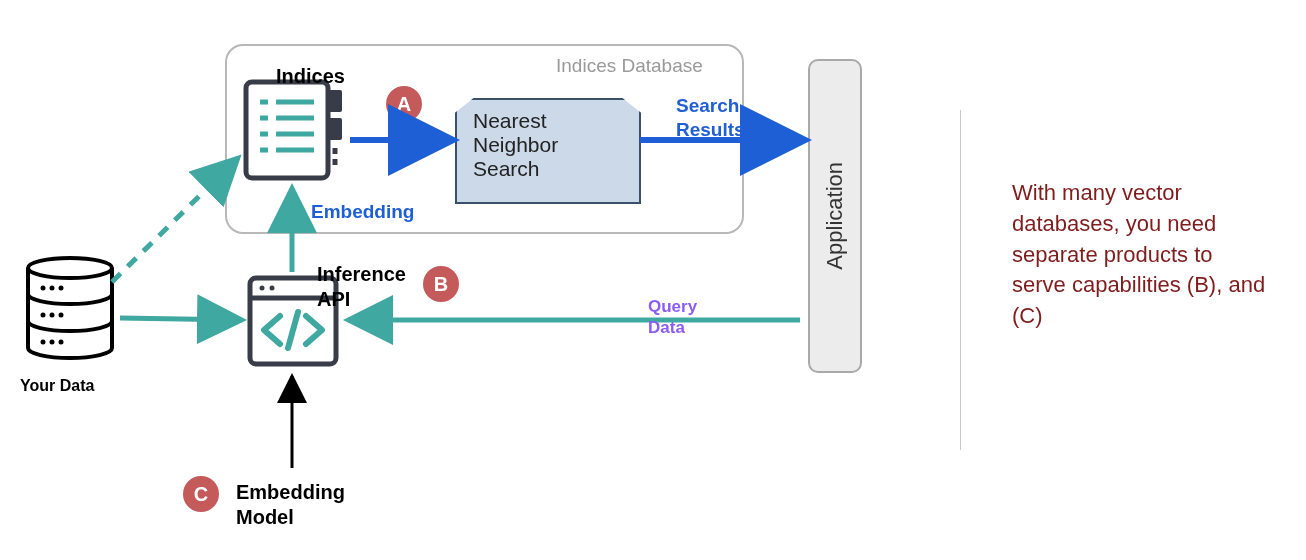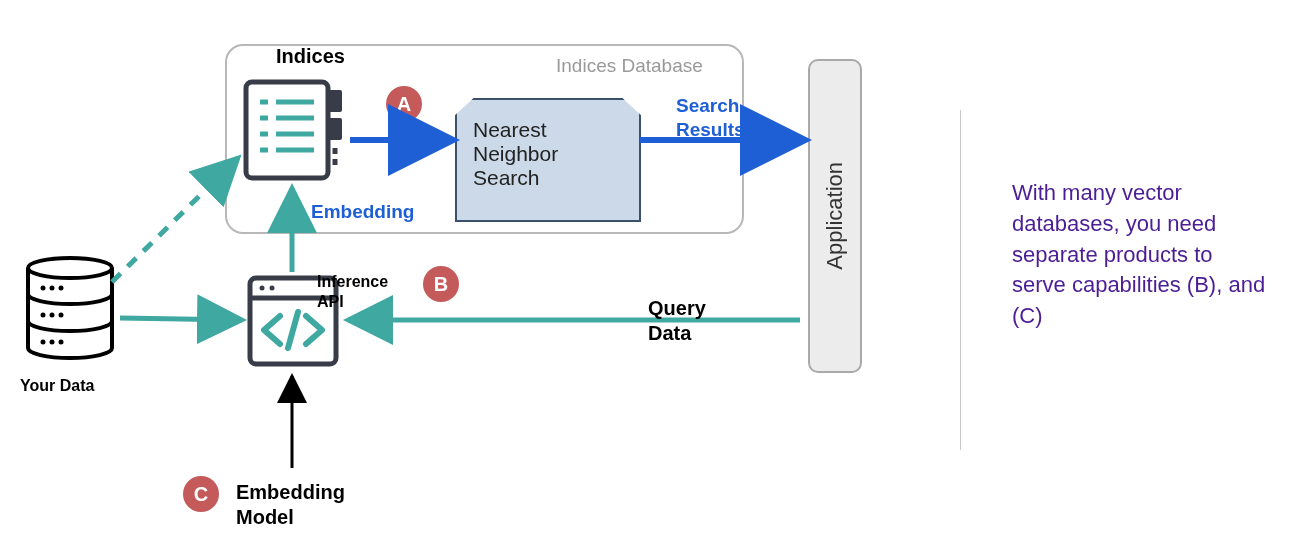--- a/index.html
+++ b/index.html
@@ -1,24 +1,24 @@
 <!DOCTYPE html>
 <html><head>
 <meta charset="utf-8">
 <style>
 html,body{margin:0;padding:0}
 body{font-family:Arial,Helvetica,sans-serif;width:1306px;height:560px;position:relative;background:#fff;color:#000}
 svg{position:absolute;top:0;left:0}
 .text{position:absolute;font-weight:600;line-height:1.25}
 .badge{position:absolute;width:36px;height:36px;background:#c45a5a;border-radius:50%;color:#fff;font-weight:700;display:flex;align-items:center;justify-content:center;font-size:20px}
-.nn-box{position:absolute;background:#cbd9e8;border:2px solid #3a506b;padding:18px 16px;font-size:21px;font-weight:500;color:#222;clip-path:polygon(10% 0,90% 0,100% 14%,100% 100%,0 100%,0 14%)}
+.nn-box{position:absolute;background:#cbd9e8;border:2px solid #3a506b;padding:9px 16px;font-size:21px;font-weight:500;color:#222;clip-path:polygon(10% 0,90% 0,100% 14%,100% 100%,0 100%,0 14%)}
 .app-box{position:absolute;background:#ececec;border:2px solid #a9a9a9;border-radius:10px;display:flex;align-items:center;justify-content:center}
 .app-box span{writing-mode:vertical-rl;transform:rotate(180deg);font-size:22px;color:#333;font-weight:400}
 .db-box{position:absolute;border:2px solid #b8b8b8;border-radius:18px}
-.caption{position:absolute;font-size:22px;font-weight:400;line-height:1.4;color:#4c1d95}
+.caption{position:absolute;font-size:22px;font-weight:400;line-height:1.4;color:#7f1d1d}
 .divider{position:absolute;background:#c9c9c9;width:1px}
 </style>
 </head>
 <body>
 
 <div class="db-box" style="left:225px;top:44px;width:515px;height:186px"></div>
 <div class="text" style="left:556px;top:54px;font-size:19px;color:#9a9a9a;font-weight:500">Indices Database</div>
 
 <div class="nn-box" style="left:455px;top:98px;width:150px;height:84px;white-space:pre">Nearest
 Neighbor
@@ -101,26 +101,26 @@
   <line x1="640" y1="140" x2="800" y2="140" stroke="#1f5fd6" stroke-width="6" marker-end="url(#arr-blue)"></line>
 
   <line x1="292" y1="272" x2="292" y2="188" stroke="#3fa8a0" stroke-width="5" marker-end="url(#arr-teal)"></line>
 
   <line x1="800" y1="320" x2="348" y2="320" stroke="#3fa8a0" stroke-width="5" marker-end="url(#arr-teal)"></line>
 
   <line x1="292" y1="468" x2="292" y2="376" stroke="#000" stroke-width="3" marker-end="url(#arr-black)"></line>
 </svg>
 
 <div class="text" style="left:20px;top:376px;font-size:16px">Your Data</div>
-<div class="text" style="left:276px;top:44px;font-size:20px">Indices</div>
+<div class="text" style="left:276px;top:64px;font-size:20px">Indices</div>
 <div class="text" style="left:311px;top:200px;font-size:19px;color:#1f5fd6">Embedding</div>
 <div class="text" style="left:676px;top:94px;font-size:19px;color:#1f5fd6;white-space:pre">Search
 Results</div>
-<div class="text" style="left:317px;top:272px;font-size:16px;white-space:pre">Inference
+<div class="text" style="left:317px;top:262px;font-size:20px;white-space:pre">Inference
 API</div>
-<div class="text" style="left:648px;top:296px;font-size:20px;color:#000000;white-space:pre">Query
+<div class="text" style="left:648px;top:296px;font-size:17px;color:#8b5cf6;white-space:pre">Query
 Data</div>
 <div class="text" style="left:236px;top:480px;font-size:20px;white-space:pre">Embedding
 Model</div>
 
 <div class="divider" style="left:960px;top:110px;height:340px"></div>
 
 <div class="caption" style="left:1012px;top:178px;width:260px">With many vector databases, you need separate products to serve capabilities (B), and (C)</div>
 
 </body></html>

